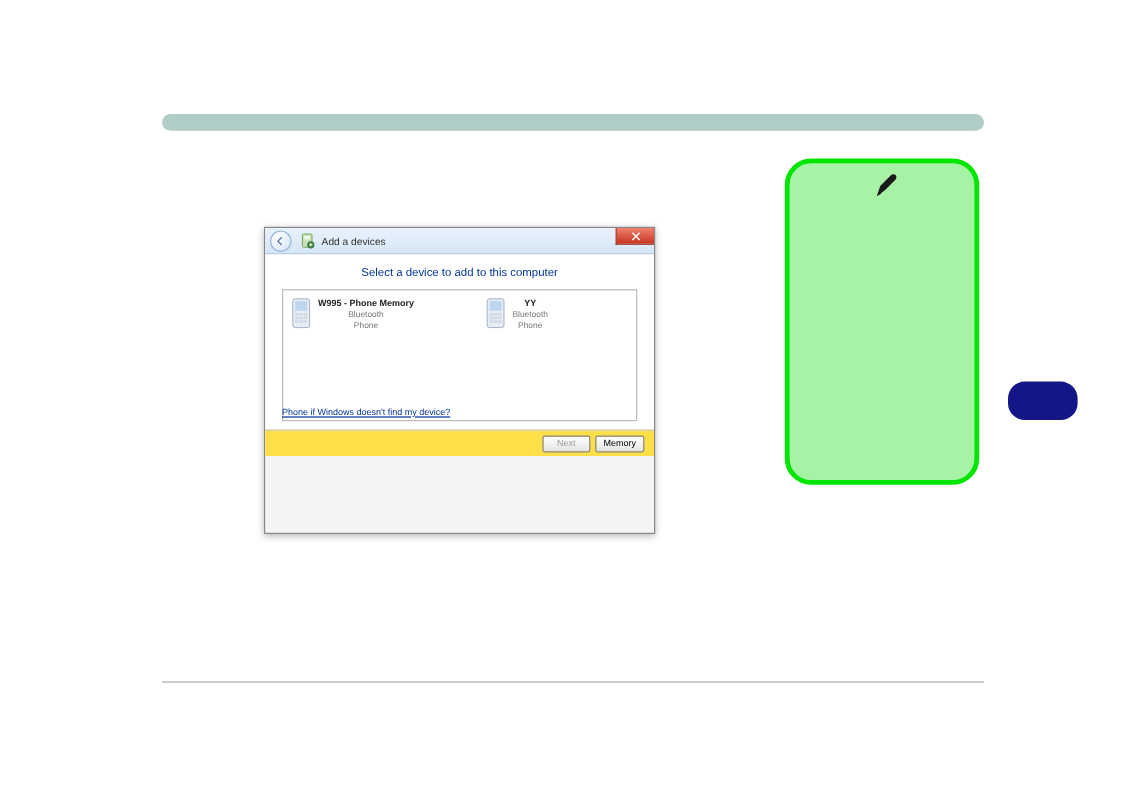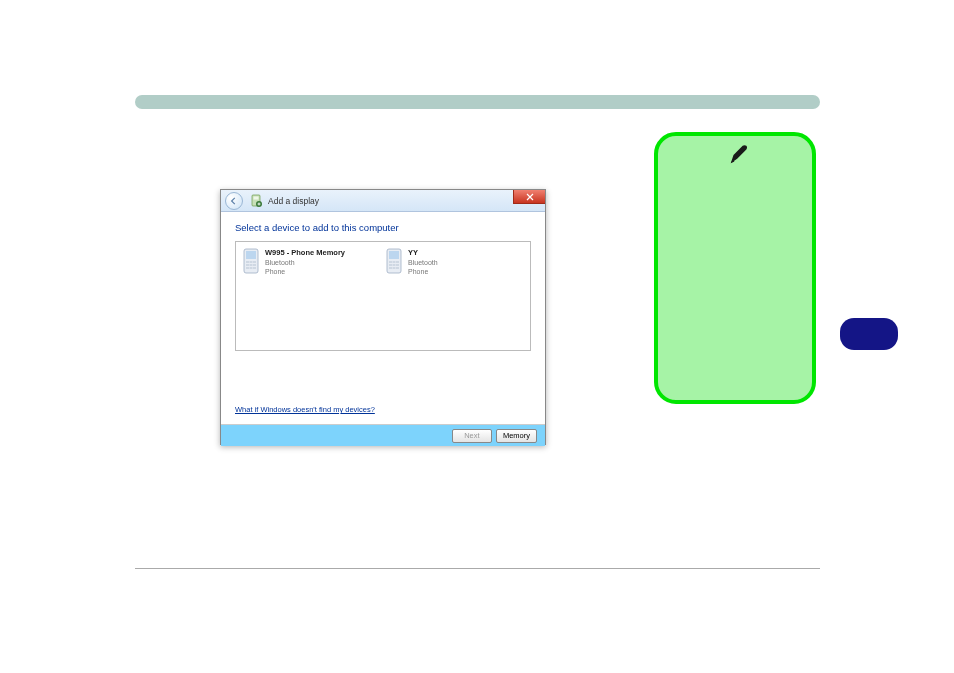--- a/index.html
+++ b/index.html
@@ -100,39 +100,40 @@
       display: flex;
       align-items: center;
       justify-content: center;
       color: #fff;
       font-size: 8px;
       font-weight: bold;
     }
     .dialog-body {
       background: #ffffff;
       padding: 10px 14px 12px 14px;
-      height: 234px;
+      height: 168px;
       position: relative;
+      text-align: center;
     }
     .heading {
       color: #003399;
       font-size: 9.5px;
       margin-bottom: 8px;
     }
     .subtext {
       color: #222;
       font-size: 7.5px;
       margin-bottom: 8px;
     }
     .device-list {
       border: 1px solid #bbb;
       height: 110px;
       padding: 6px;
       display: flex;
-      gap: 40px;
+      gap: 59px;
       background: #fff;
     }
     .device {
       display: flex;
       align-items: flex-start;
       gap: 5px;
     }
     .device-icon {
       width: 18px;
       height: 26px;
@@ -160,21 +161,21 @@
       bottom: 32px;
       left: 14px;
       cursor: pointer;
     }
     .button-row {
       position: absolute;
       bottom: 0;
       left: 0;
       right: 0;
       height: 22px;
-      background: #7dd3fc;
+      background: #fde047;
       border-top: 1px solid #ccc;
       display: flex;
       align-items: center;
       justify-content: flex-end;
       padding-right: 8px;
       gap: 4px;
     }
     .btn {
       height: 14px;
       min-width: 40px;
@@ -223,21 +224,21 @@
         </svg>
     </div>
     <div class="titlebar-icon">
       <svg viewBox="0 0 14 14" width="14" height="14">
         <rect x="3" y="1" width="8" height="11" rx="1" fill="#c8e0b8" stroke="#6a9a4a" stroke-width="0.7"></rect>
         <rect x="4.5" y="2.5" width="5" height="3" fill="#eef7e8"></rect>
         <circle cx="10" cy="10" r="3" fill="#3a7a3a"></circle>
         <path d="M8.5 10 L11.5 10 M10 8.5 L10 11.5" stroke="#fff" stroke-width="0.9"></path>
       </svg>
     </div>
-    <span class="titlebar-text">Add a display</span>
+    <span class="titlebar-text">Add a devices</span>
     <div class="close-btn">
       <svg width="8" height="8" viewBox="0 0 8 8">
           <path d="M1 1 L7 7 M7 1 L1 7" stroke="#fff" stroke-width="1.2"></path>
         </svg>
     </div>
   </div>
   <div class="dialog-body">
     <div class="heading">Select a device to add to this computer</div>
     <div class="device-list">
       <div class="device">
@@ -278,21 +279,21 @@
             <rect x="11" y="19" width="3" height="2" fill="#cfd8e3"></rect>
           </svg>
         </div>
         <div class="device-info">
           <span class="device-name">YY</span>
           <span class="device-type">Bluetooth</span>
           <span class="device-cat">Phone</span>
         </div>
       </div>
     </div>
-    <a class="help-link">What if Windows doesn't find my devices?</a>
+    <a class="help-link">Phone if Windows doesn't find my device?</a>
     <div class="button-row">
       <div class="btn disabled">Next</div>
       <div class="btn">Memory</div>
     </div>
   </div>
 </div>
 
 <div class="hr-line"></div>
 
 </body></html>

